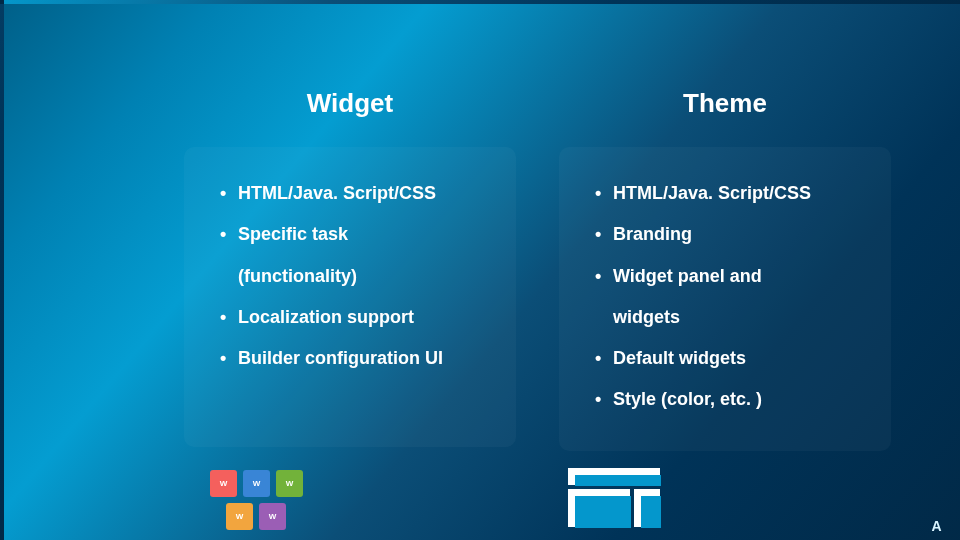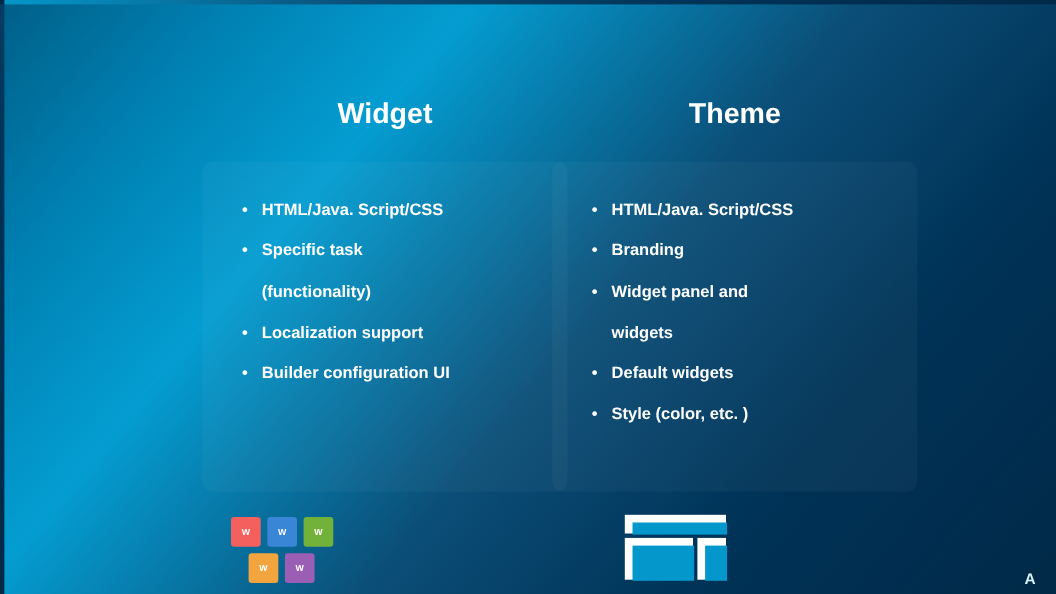--- a/index.html
+++ b/index.html
@@ -14,37 +14,37 @@
     position: relative;
     width: 100%;
     height: 100%;
   }
   .col {
     position: absolute;
     top: 68px;
     width: 340px;
   }
   .col.widget { left: 164px; }
-  .col.theme  { left: 482px; }
+  .col.theme  { left: 539px; }
   h2 {
     font-size: 26px;
     font-weight: 700;
     text-align: center;
     margin-bottom: 28px;
     color: #ffffff;
   }
   .card {
     background: rgba(255,255,255,0.035);
     border-radius: 10px;
     padding: 30px 28px 22px 28px;
     min-height: 300px;
   }
   ul { list-style: none; }
   li {
-    font-size: 15px;
+    font-size: 18px;
     font-weight: 700;
     line-height: 1.35;
     margin-bottom: 17px;
     position: relative;
     padding-left: 18px;
     color: #ffffff;
   }
   li.bulleted::before {
     content: "•";
     position: absolute;

